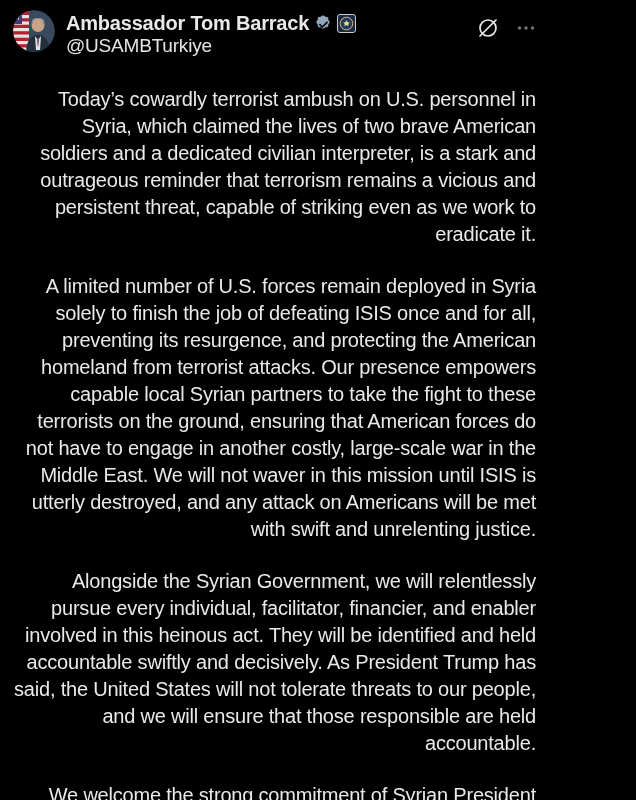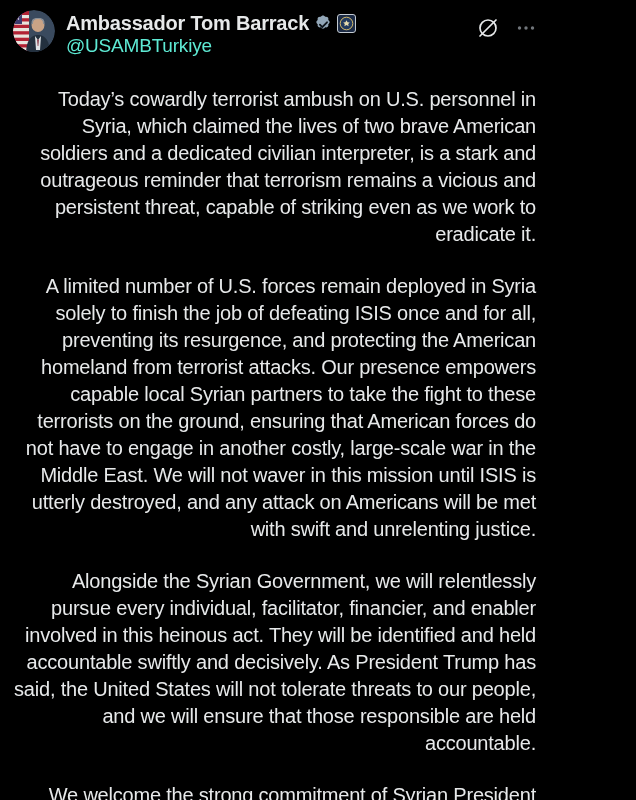--- a/index.html
+++ b/index.html
@@ -47,21 +47,21 @@
     font-size: 20px;
     font-weight: 700;
     color: #e7e9ea;
     letter-spacing: -0.2px;
     white-space: nowrap;
     cursor: pointer;
   }
   .badge { flex: 0 0 auto; display: inline-flex; margin-top: 1px; }
   .handle {
     font-size: 19px;
-    color: #5eead4;
+    color: #e5e5e5;
     letter-spacing: -0.2px;
     line-height: 22px;
     cursor: pointer;
   }
   .header-actions {
     display: flex;
     align-items: center;
     gap: 16px;
     padding-top: 6px;
     padding-right: 2px;

